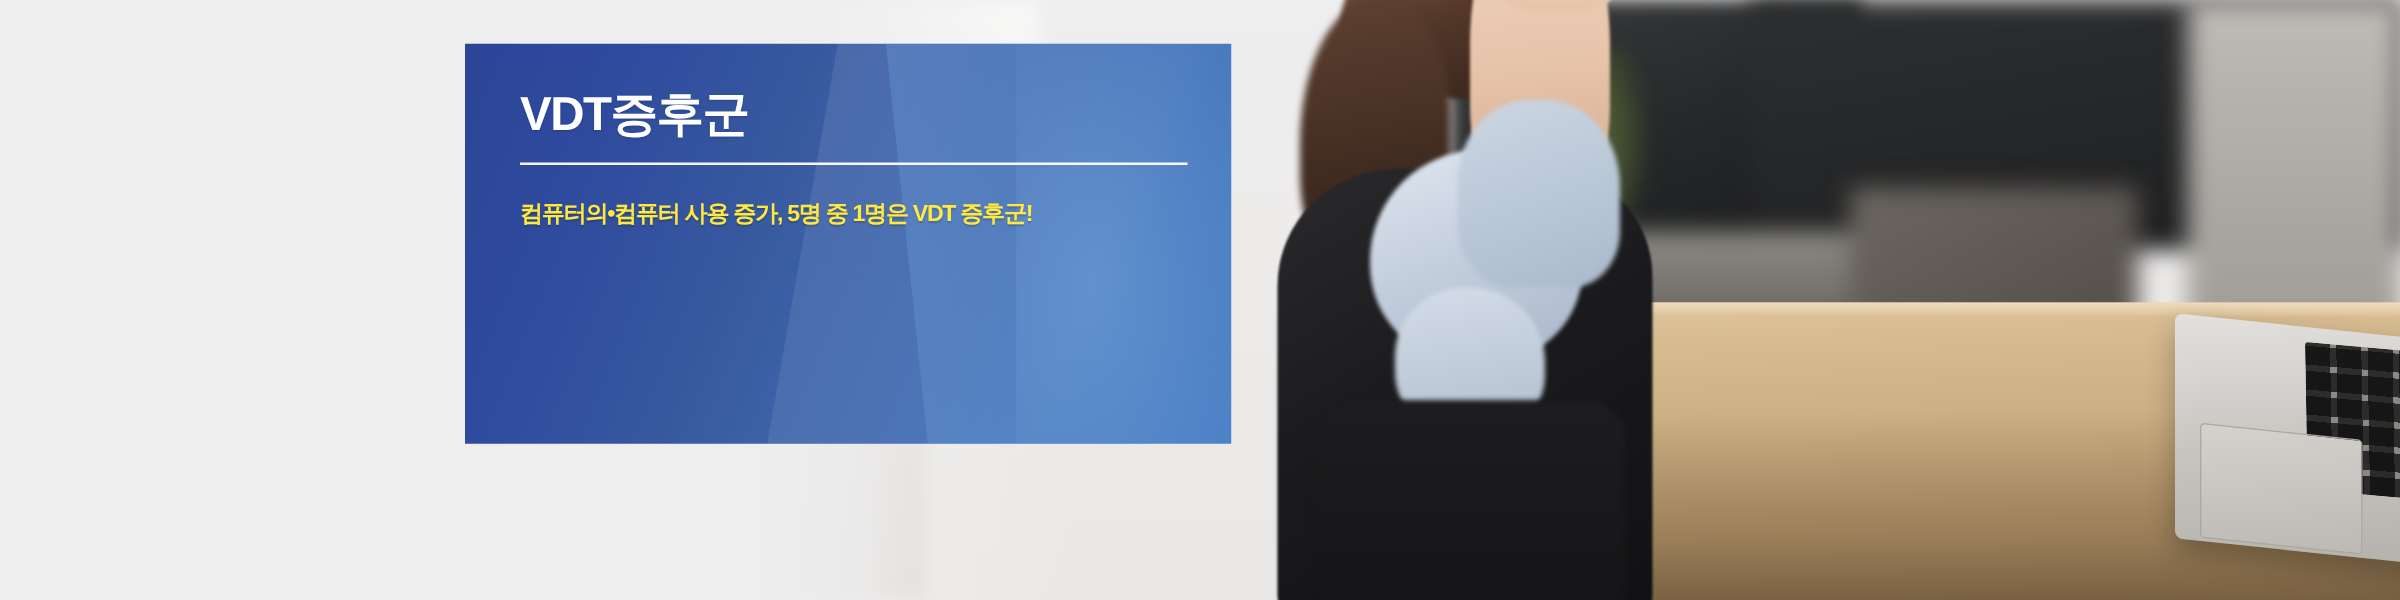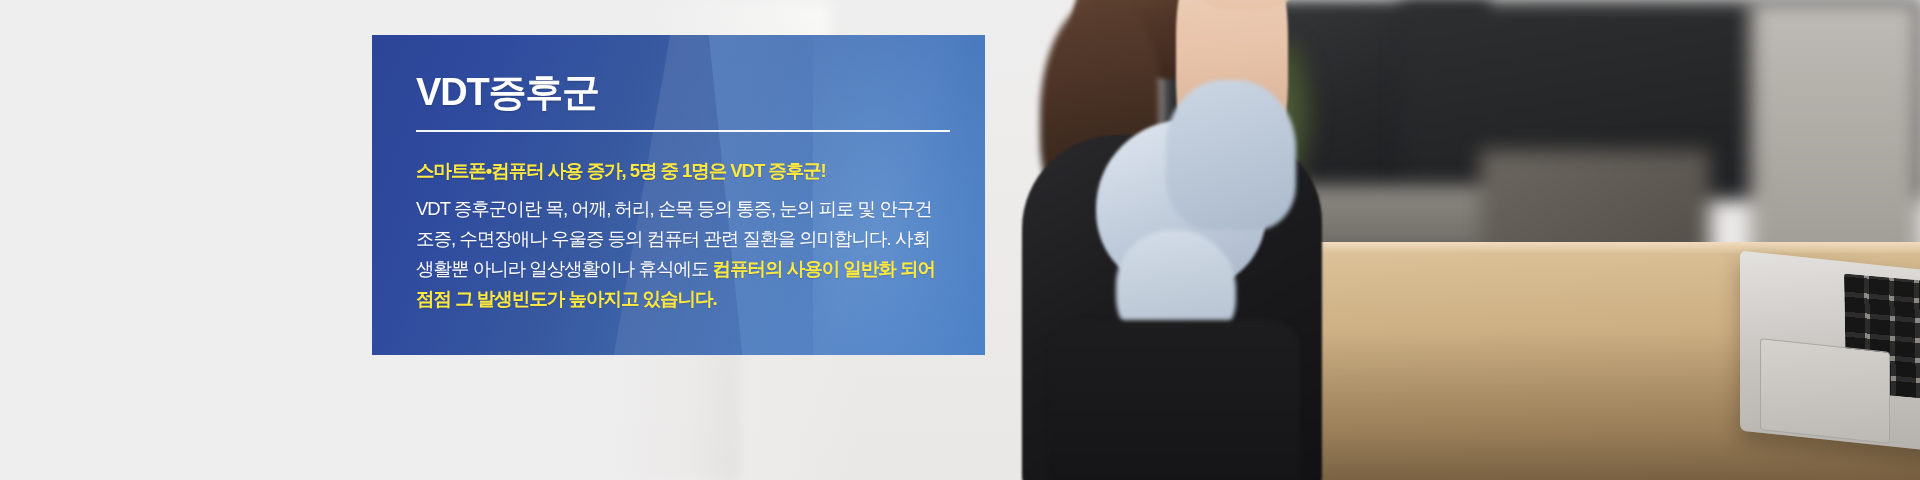--- a/index.html
+++ b/index.html
@@ -299,21 +299,18 @@
   <div class="panel">
     <div class="panel-sheen-a"></div>
     <div class="panel-sheen-b"></div>
     <div class="panel-sheen-c"></div>
 
     <div class="panel-inner">
       <h1 class="panel-title">VDT증후군</h1>
 
       <div class="title-rule"></div>
 
-      <p class="panel-lead">스마트폰•컴퓨터 사용 증가, 5명 중 1명은 VDT 증후군!</p>
-
-      <p class="panel-body">
-        <span>VDT 증후군이란 목, 어깨, 허리, 손목 등의 통증, 눈의 피로 및 안구건조증, 수면장애나 우울증 등의 컴퓨터 관련 질환을 의미합니다. 사회생활뿐 아니라 일상생활이나 휴식에도 </span><span class="hl">컴퓨터의 사용이 일반화 되어 점점 그 발생빈도가 높아지고 있습니다.</span>
-      </p>
+      <p class="panel-lead">컴퓨터의•컴퓨터 사용 증가, 5명 중 1명은 VDT 증후군!</p>
+
     </div>
   </div>
 
 </div>
 
 </body></html>

